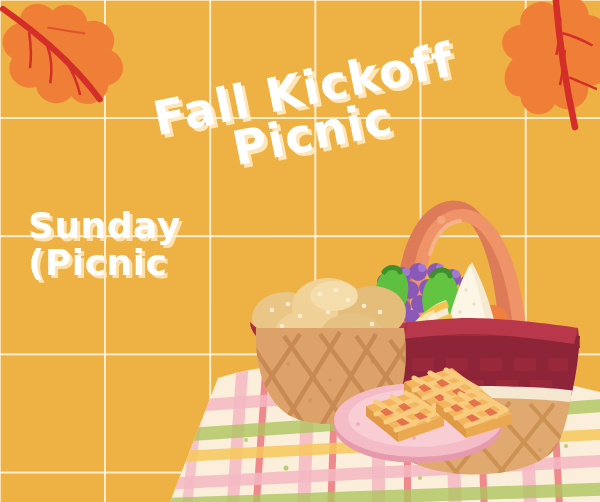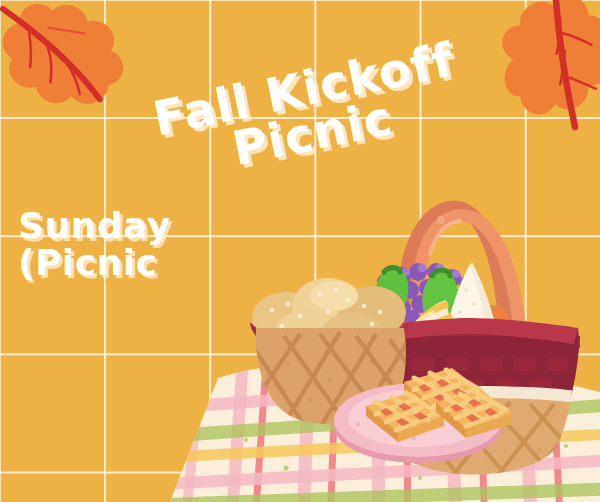--- a/index.html
+++ b/index.html
@@ -47,21 +47,21 @@
     line-height: 0.96;
     letter-spacing: 1px;
     text-shadow: 3px 4px 0 rgba(255,238,206,0.85);
     white-space: nowrap;
   }
   .headline .line2 { font-size: 47px; }
 
   
   .details {
     position: absolute;
-    left: 18px;
+    left: 28px;
     top: 208px;
     z-index: 7;
   }
   .details .dline {
     color: #ffffff;
     font-family: "DejaVu Sans", sans-serif;
     font-weight: bold;
     font-size: 36px;
     line-height: 1.02;
     letter-spacing: 0.5px;

